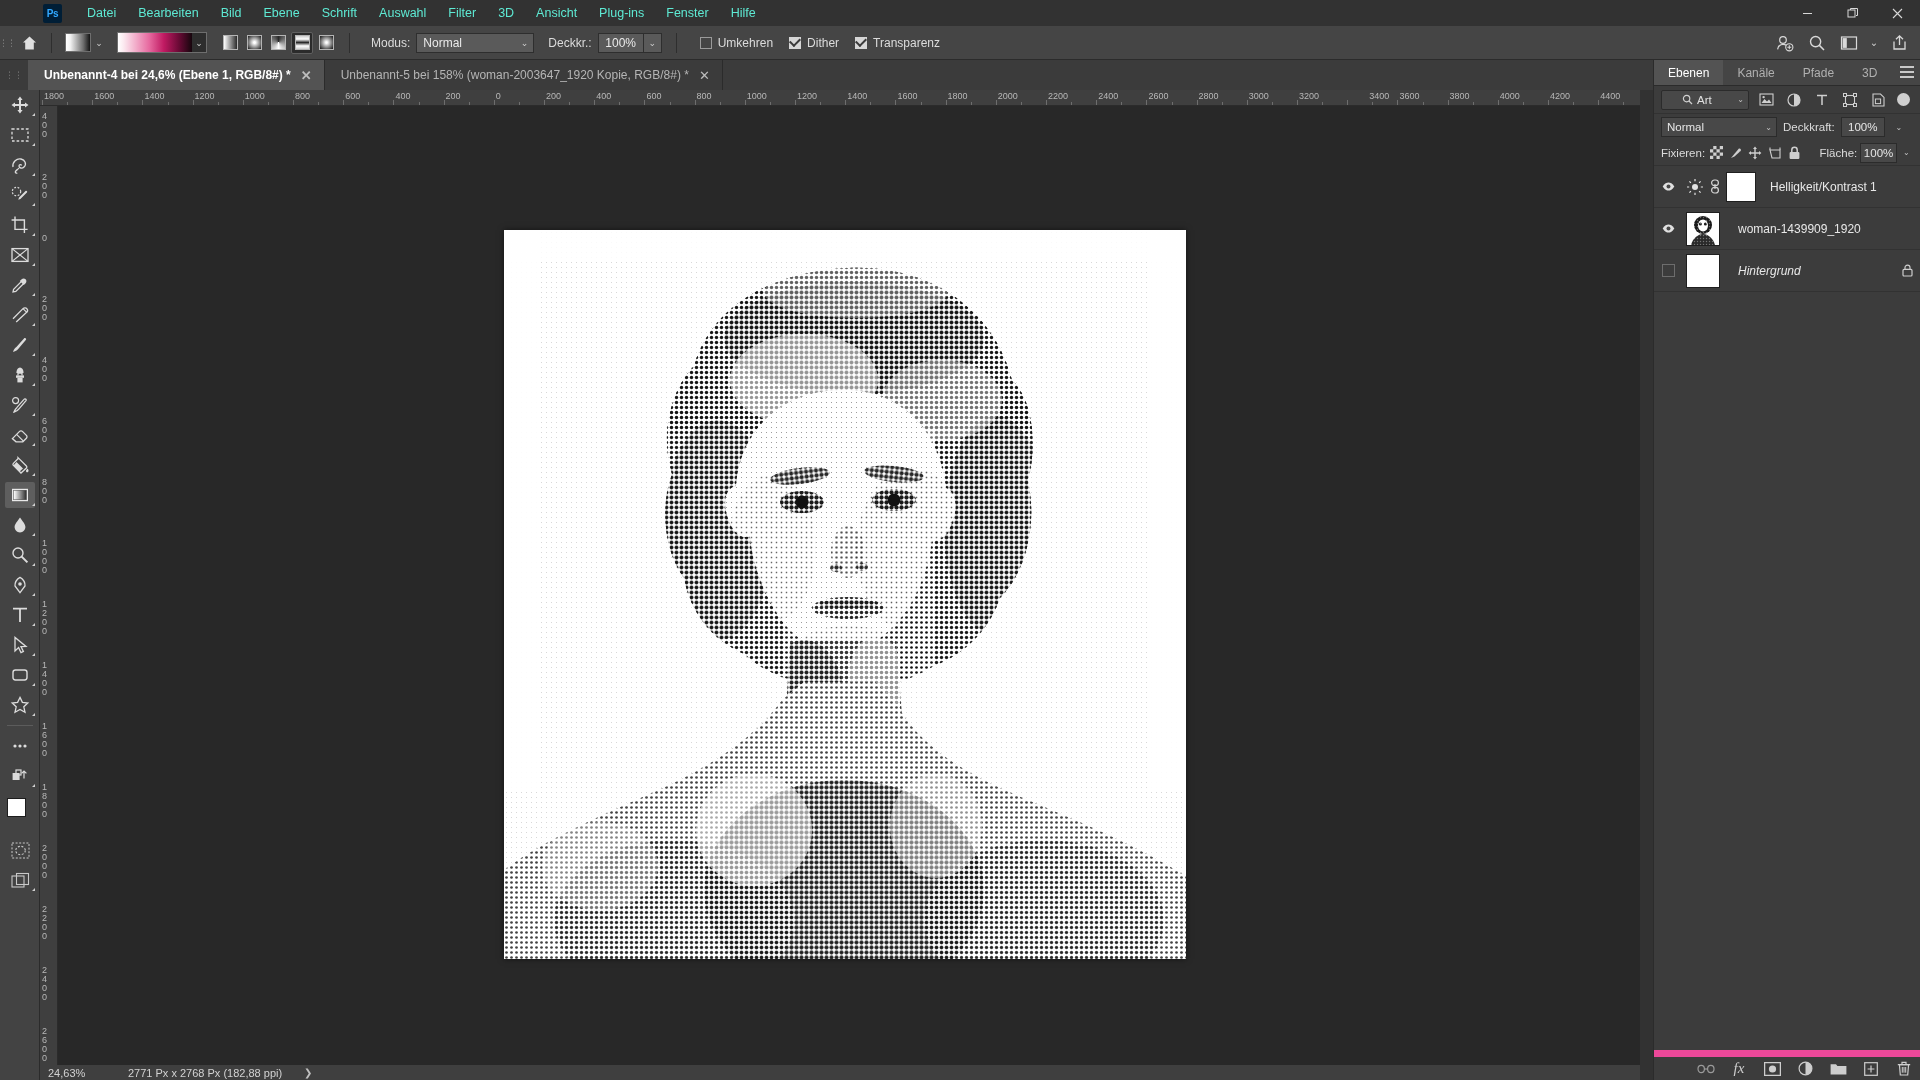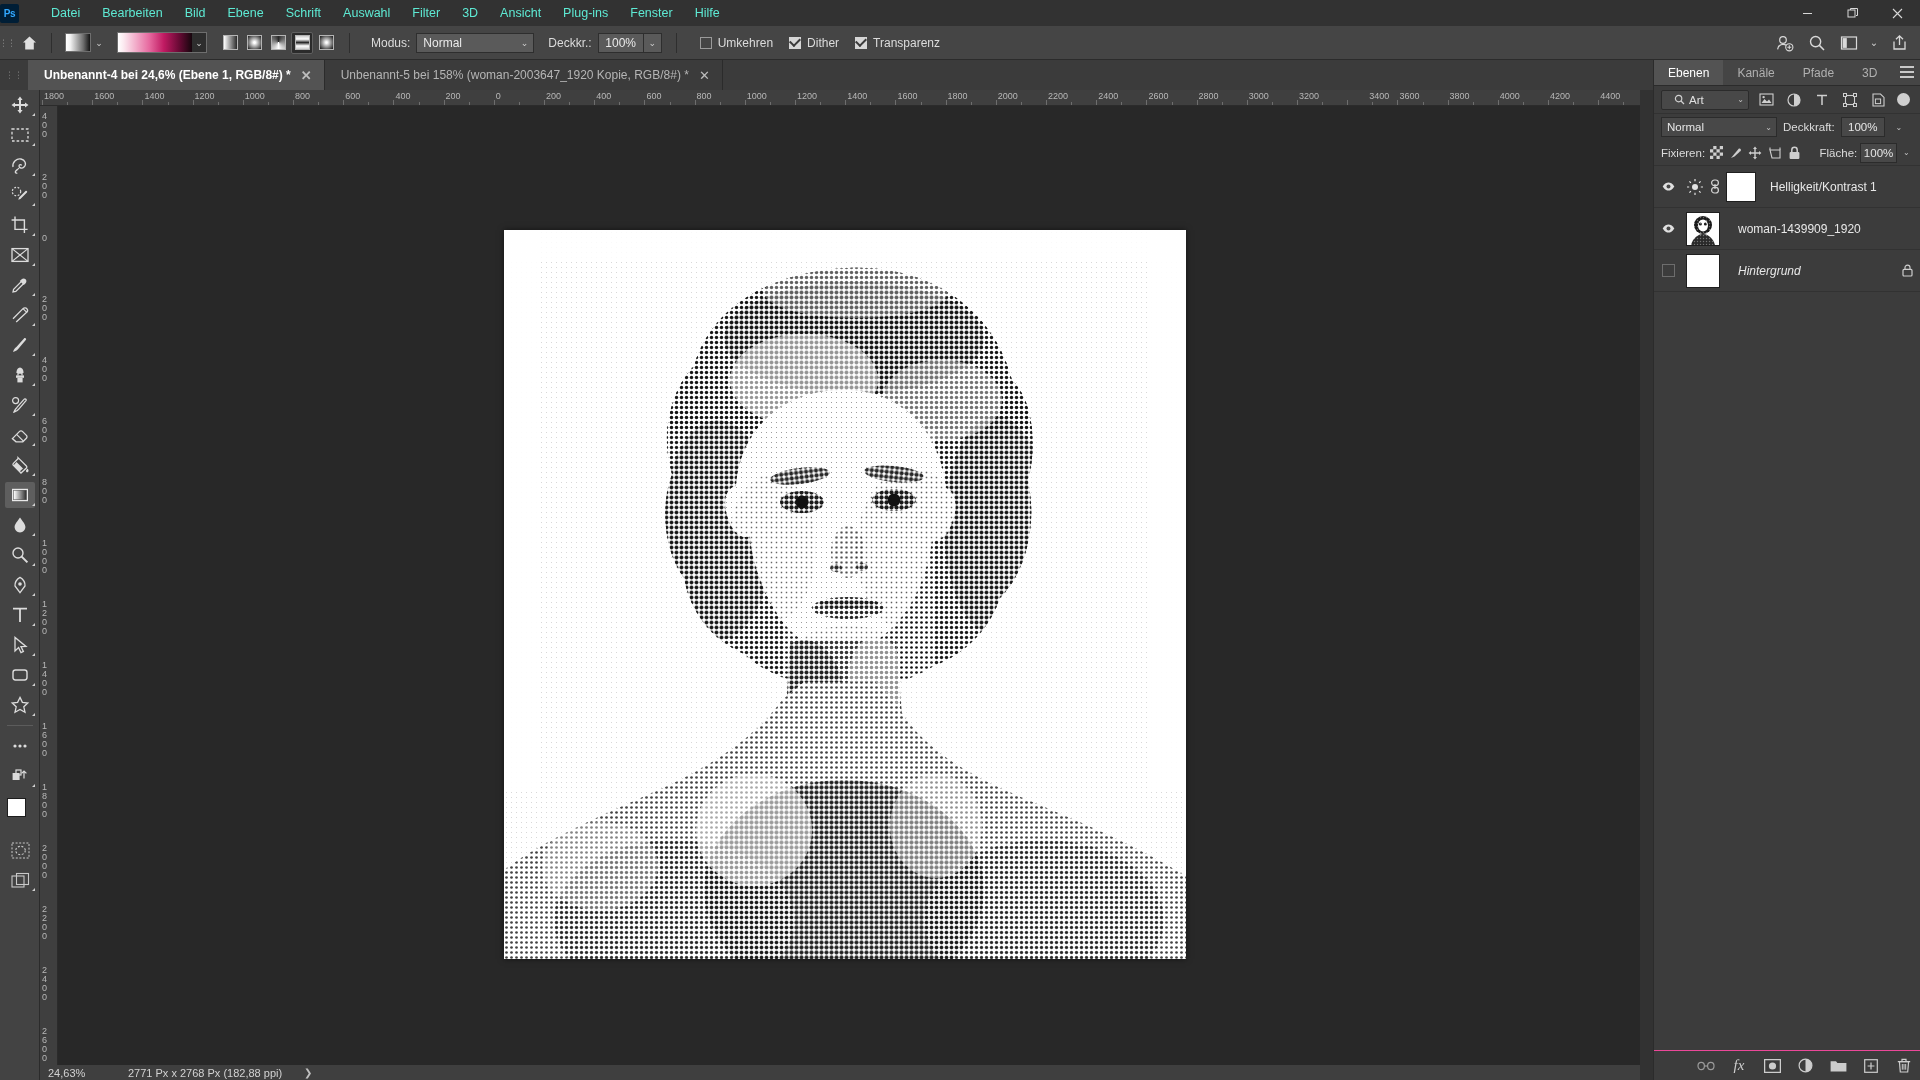--- a/index.html
+++ b/index.html
@@ -13,21 +13,21 @@
     -webkit-font-smoothing: antialiased;
   }
   .app { position: relative; width: 1920px; height: 1080px; }
 
   
   .menubar {
     position: absolute; left: 0; top: 0; width: 1920px; height: 26px;
     background: #323232; display: flex; align-items: center;
   }
   .ps-logo {
-    width: 26px; height: 26px; display: flex; align-items: center; justify-content: flex-start;
+    width: 26px; height: 26px; display: flex; align-items: center; justify-content: flex-end; margin-left: 36px;
   }
   .ps-logo .box {
     width: 19px; height: 19px; background: #001e36; border-radius: 2px;
     color: #31a8ff; font-size: 10px; font-weight: bold;
     display: flex; align-items: center; justify-content: center;
     font-family: "Liberation Sans", sans-serif; letter-spacing: -0.3px;
   }
   .menu-items { display: flex; align-items: center; height: 26px; margin-left: 14px; }
   .menu-item {
     padding: 0 11px; height: 26px; line-height: 26px; font-size: 12.5px;
@@ -182,21 +182,21 @@
   .ptab.active { background: #535353; color:#ffffff; }
   .panel-menu { position:absolute; right: 6px; top: 6px; width: 14px; }
   .panel-menu i { display:block; height:2px; background:#c8c8c8; margin-bottom:3px; }
 
   .filter-row {
     height: 28px; display:flex; align-items:center; padding: 0 7px; gap: 6px;
     border-bottom: 1px solid #323232;
   }
   .kind-select {
     width: 88px; height: 20px; background:#484848; border:1px solid #2b2b2b; border-radius:2px;
-    display:flex; align-items:center; padding-left: 12px; font-size:11.5px; color:#e0e0e0; position:relative;
+    display:flex; align-items:center; padding-left: 20px; font-size:11.5px; color:#e0e0e0; position:relative;
   }
   .kind-select .sel-caret { position:absolute; right:4px; font-size:8px; color:#c3c3c3;}
   .f-icon { width: 22px; height:20px; display:flex; align-items:center; justify-content:center; }
   .f-toggle { width: 13px; height: 13px; border-radius: 50%; background:#cfcfcf; margin-left:2px; }
 
   .blend-row {
     height: 26px; display:flex; align-items:center; padding: 0 7px; gap:6px;
   }
   .blend-select {
     width: 116px; height: 20px; background:#484848; border:1px solid #2b2b2b;
@@ -232,21 +232,21 @@
   }
   .adj-icon-cell { width: 26px; height:42px; display:flex; align-items:center; justify-content:center;}
   .link-cell { width: 14px; height:42px; display:flex; align-items:center; justify-content:center;}
   .mask-thumb { width:30px; height:30px; background:#ffffff; border:1px solid #1f1f1f; }
   .layer-name { font-size: 12px; color:#e8e8e8; padding-left: 6px; flex:1; white-space:nowrap; }
   .layer-name.italic { font-style: italic; }
   .lock-cell { width: 26px; display:flex; align-items:center; justify-content:center; }
 
   .panel-bottom {
     position:absolute; left:0; bottom: 0; width: 267px; height: 30px;
-    background: #3c3c3c; border-top:1px solid #ec4899;
+    background: #3c3c3c; border-top:7px solid #ec4899;
     display:flex; align-items:center; justify-content:flex-end; padding-right: 8px; gap: 15px;
   }
   .pb-icon { width: 18px; height:18px; display:flex; align-items:center; justify-content:center; color:#cdcdcd;}
 
   svg { display:block; }
 </style>
 </head>
 <body>
 
 <div class="app">

